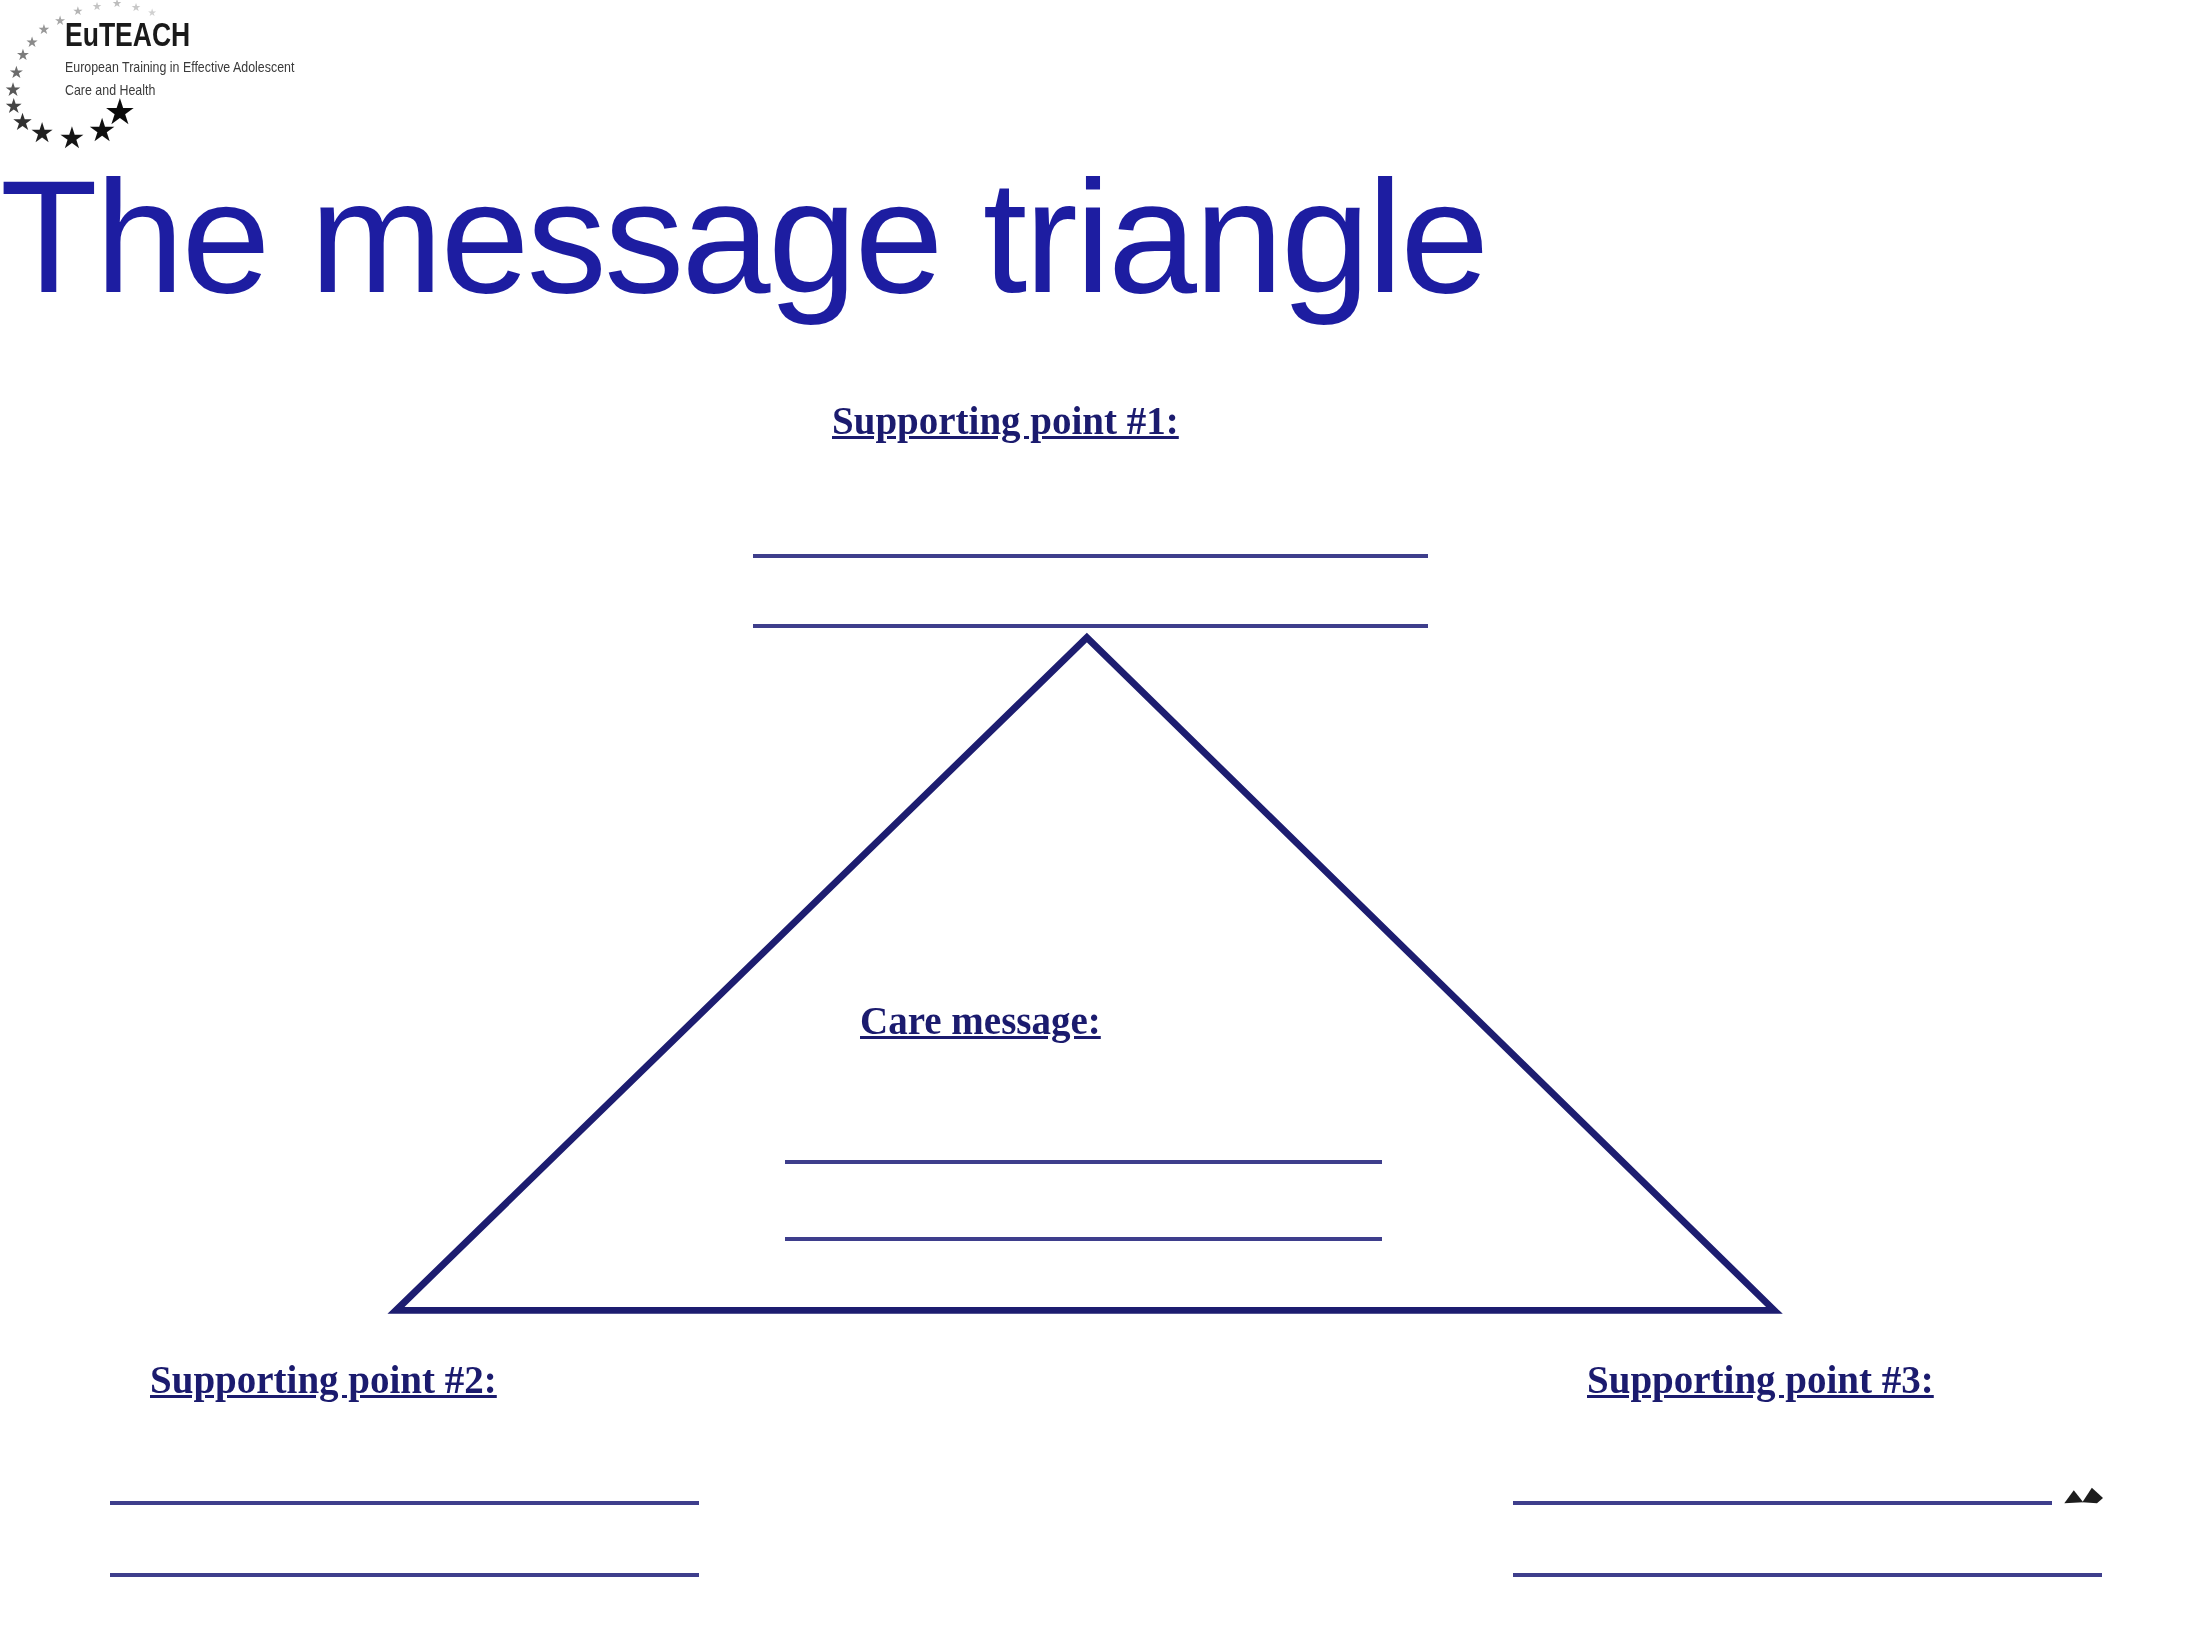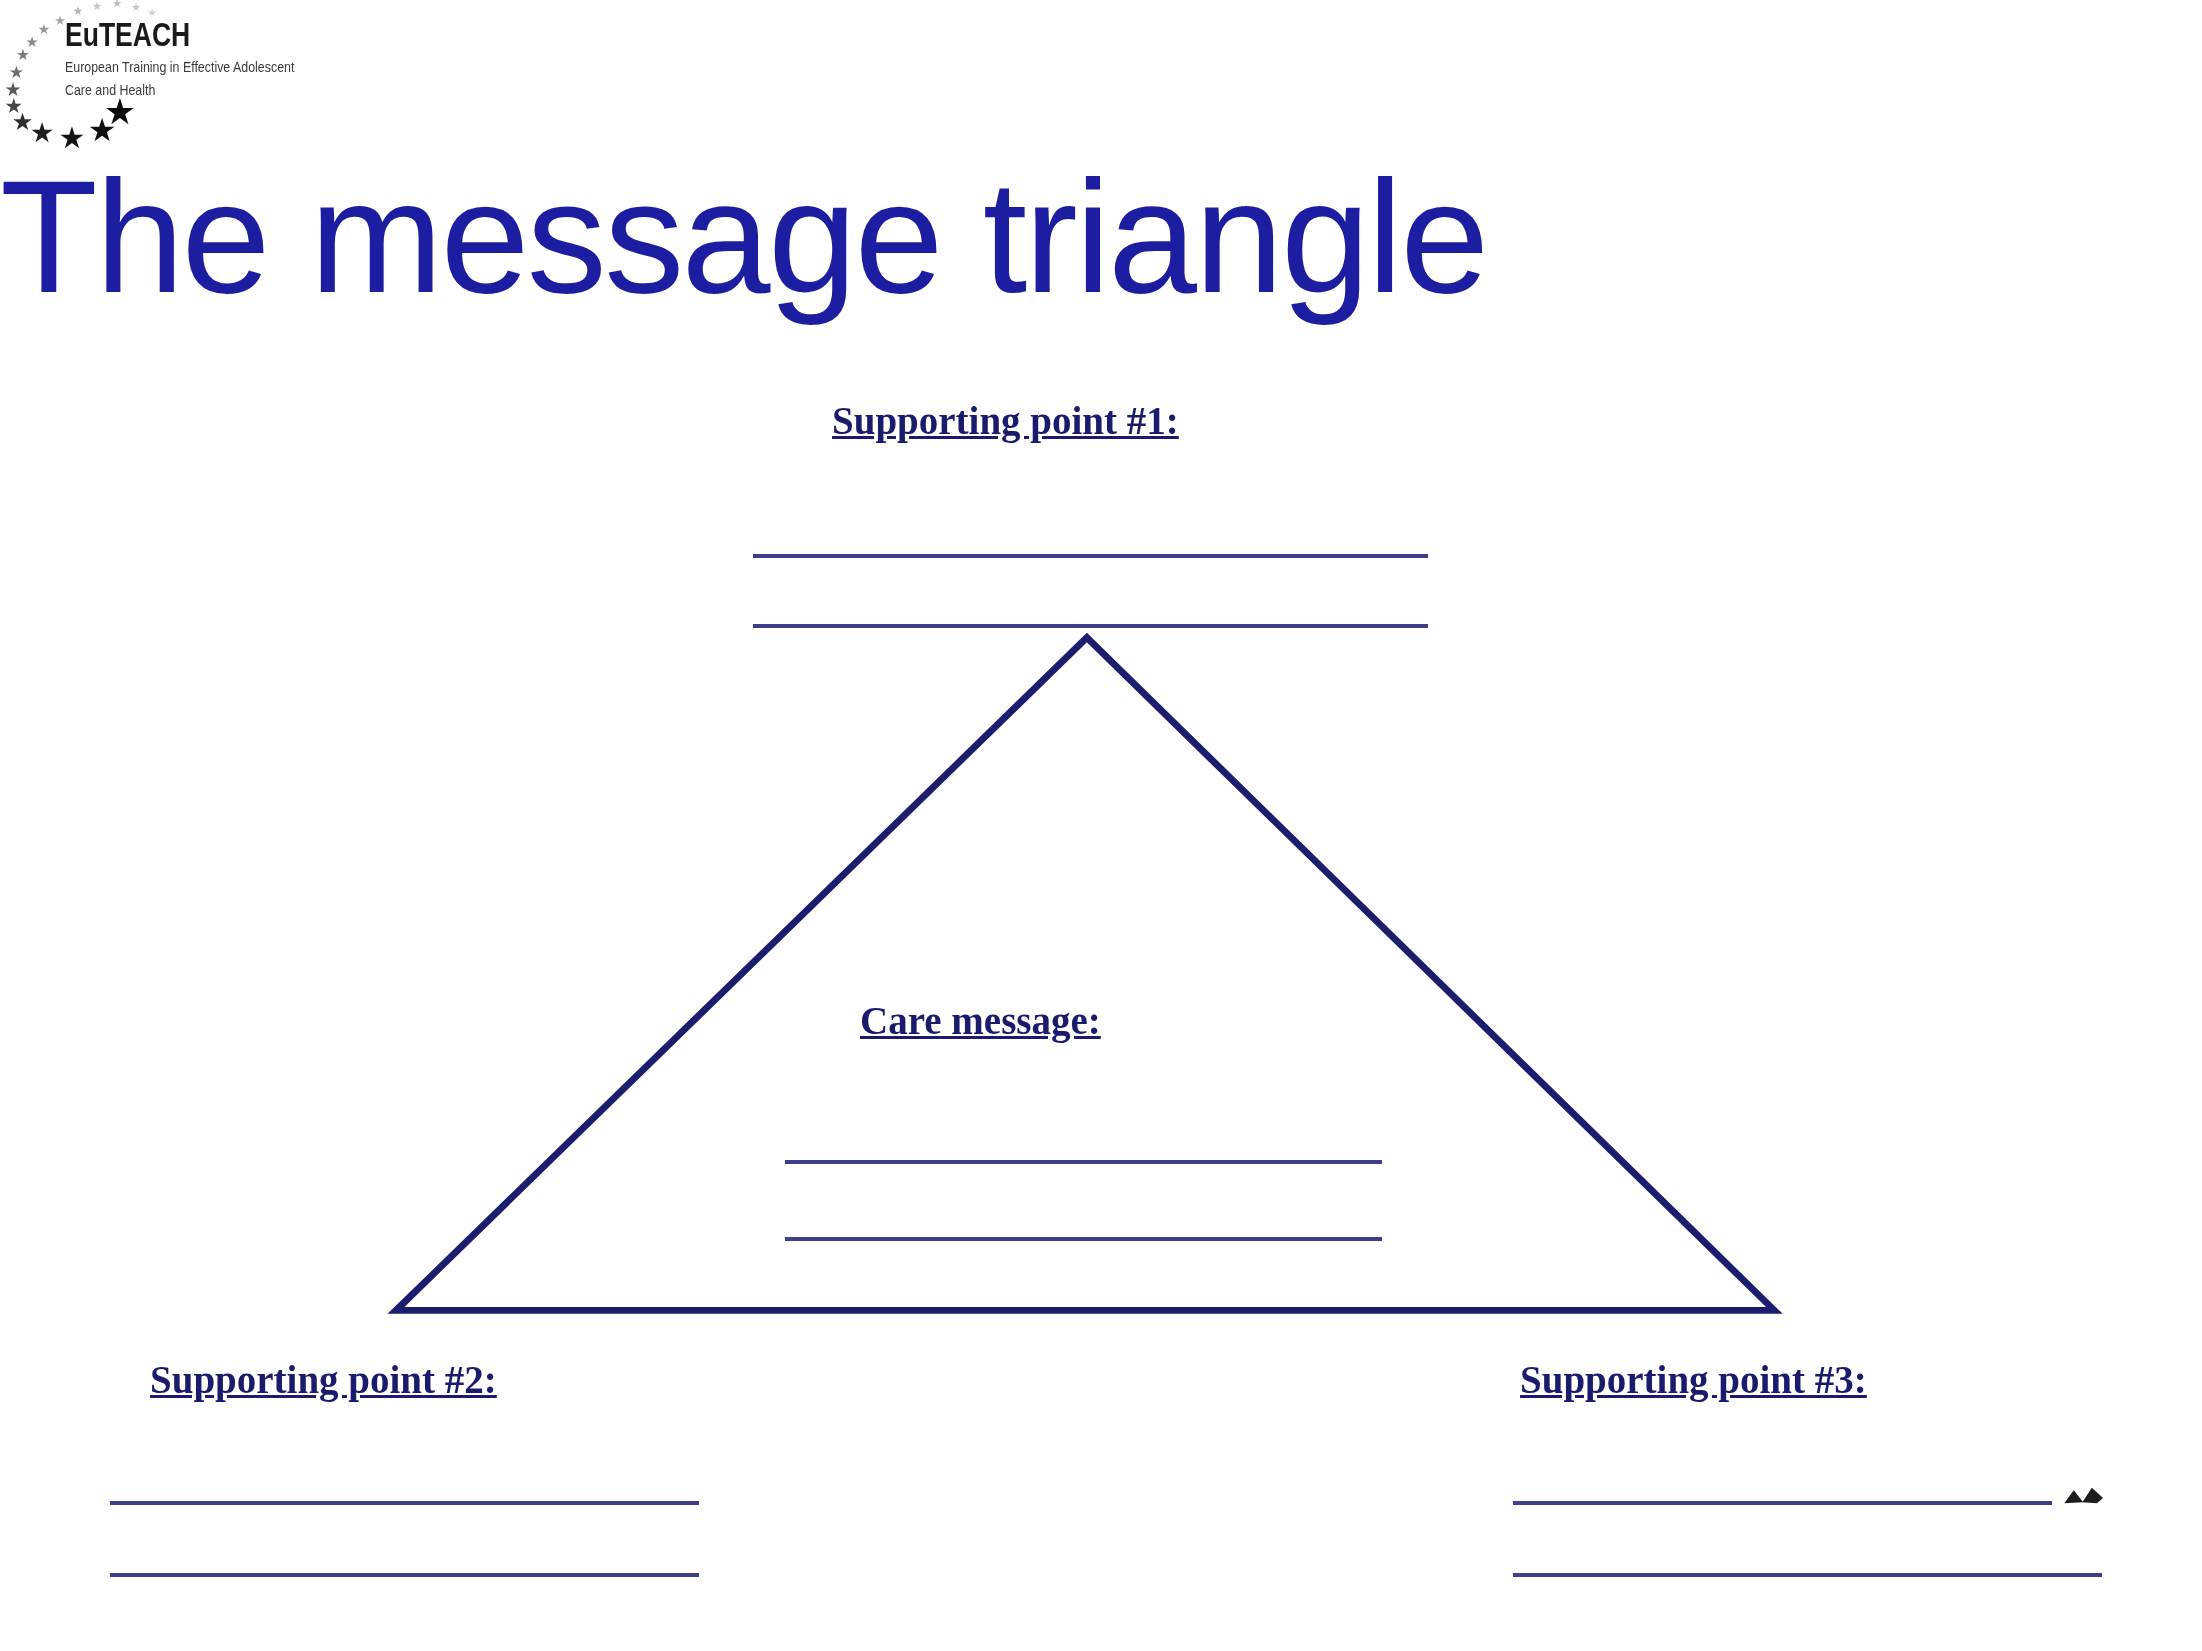--- a/index.html
+++ b/index.html
@@ -54,21 +54,21 @@
   .label{
     position:absolute;
     font-family:"Liberation Serif", serif;font-weight:700;
     font-size:39px;line-height:1;color:var(--label_navy);
     white-space:nowrap;
     text-decoration:underline;
   }
   .sp1{left:832px;top:401px;}
   .mm{left:860px;top:1001px;}
   .sp2{left:110px;top:1360px;margin-left:40px;}
-  .sp3{left:1520px;top:1360px;text-align:right;}
+  .sp3{left:1587px;top:1360px;text-align:right;}
 
   
   .bline{position:absolute;height:4.3px;background:var(--line_slate);}
   .l-sp1-1{left:753px;top:554px;width:675px;}
   .l-sp1-2{left:753px;top:624px;width:675px;}
   .l-mm-1{left:785px;top:1160px;width:597px;}
   .l-mm-2{left:785px;top:1237px;width:597px;}
   .l-sp2-1{left:110px;top:1501px;width:589px;}
   .l-sp2-2{left:110px;top:1573px;width:589px;}
   .l-sp3-1{left:1513px;top:1501px;width:539px;}

